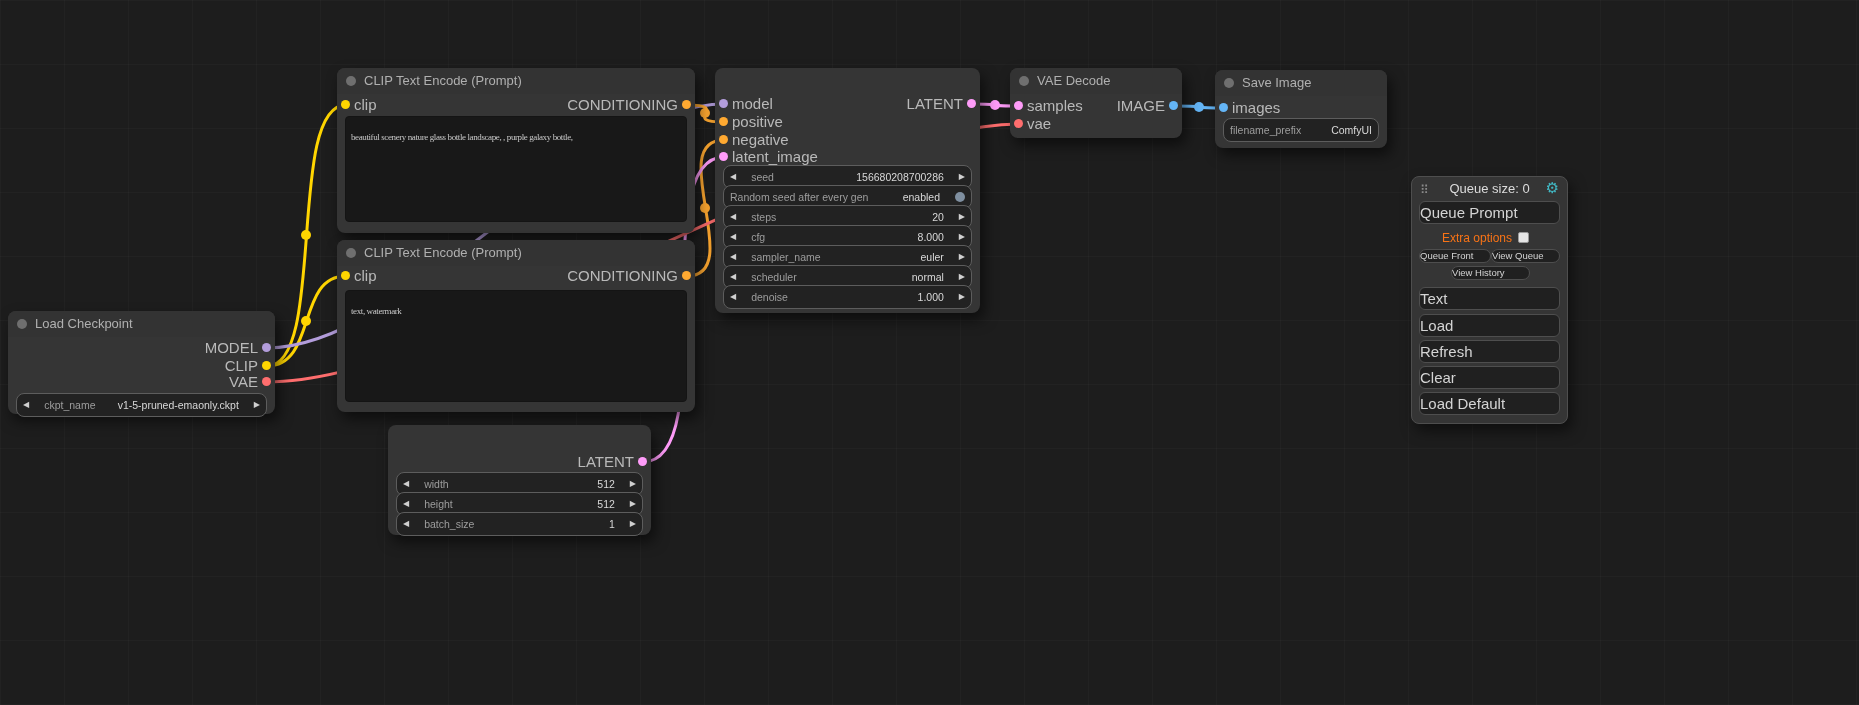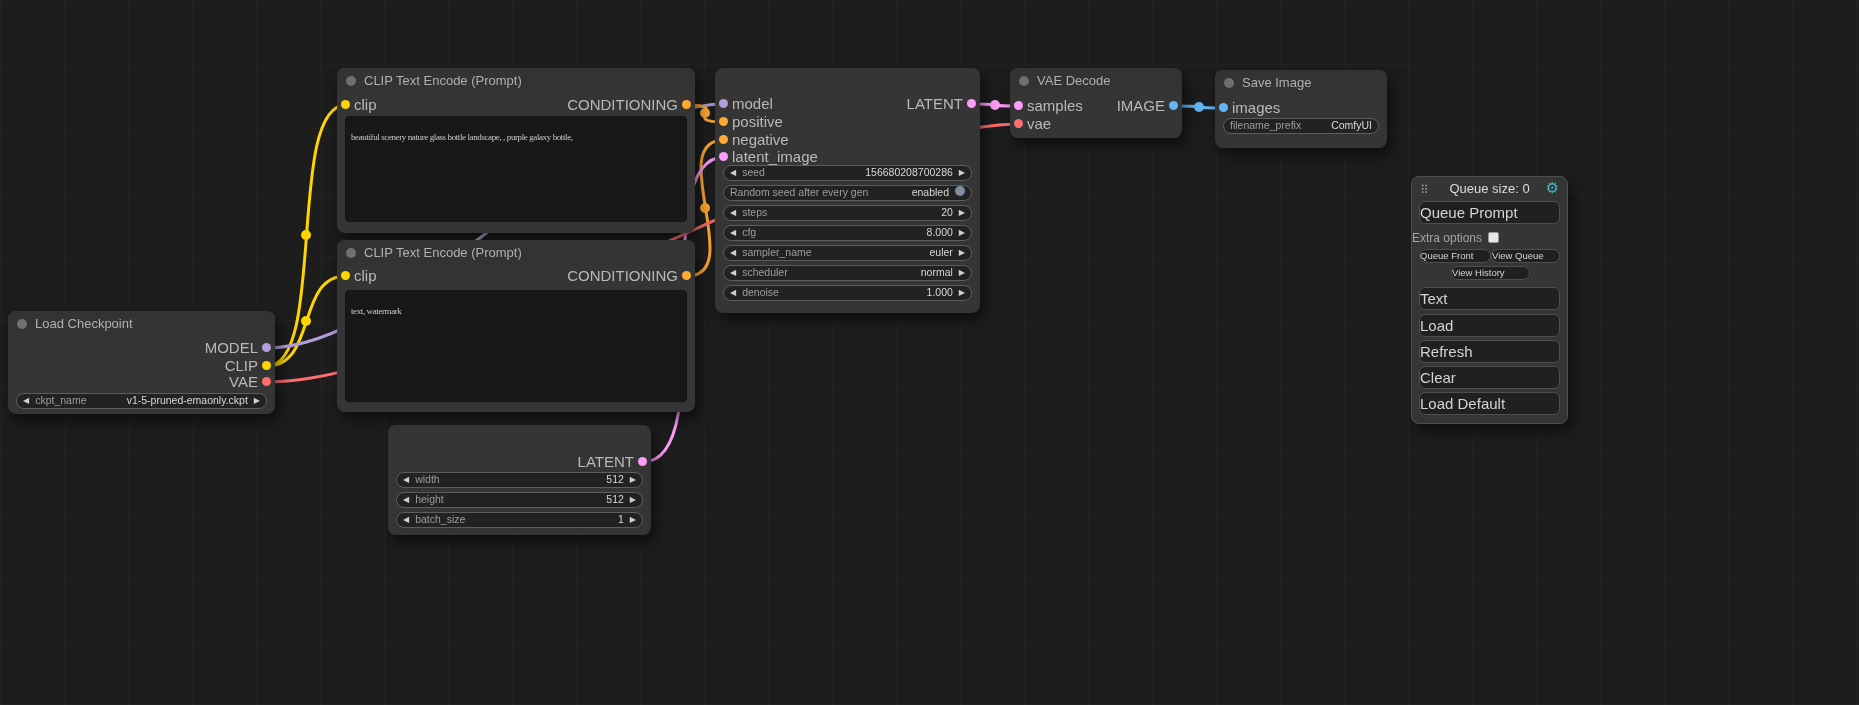--- a/index.html
+++ b/index.html
@@ -22,43 +22,43 @@
   .title-dot{position:absolute;left:9px;top:8px;width:10px;height:10px;border-radius:50%;
         background:#6f6f6f}
   .slot{position:absolute;height:18px;line-height:18px;font-size:15px;color:#b9b9b9;white-space:nowrap}
   .slot-in{left:17px}
   .slot-out{right:17px;}
   .dot{position:absolute;width:9px;height:9px;border-radius:50%;z-index:3}
   .dot-in{left:4px}
   .dot-out{right:4px}
   .c-model{background:#B39DDB}.c-clip{background:#FFD500}.c-vae{background:#FF6E6E}
   .c-cond{background:#FFA931}.c-latent{background:#FF9CF9}.c-image{background:#64B5F6}
-  .widget{position:absolute;left:8px;right:8px;height:16px;background:#222;
-        border:1px solid #5d5d5d;border-radius:8px;display:flex;align-items:flex-start;
-        font-size:10.5px;padding:0 6px;gap:6px}
+  .widget{position:absolute;left:8px;right:8px;height:24px;background:#222;
+        border:1px solid #5d5d5d;border-radius:8px;display:flex;align-items:center;
+        font-size:10.5px;padding:0 6px;gap:15px}
   .widget .arrow{font-size:8px;color:#cfcfcf;line-height:14px}
   .widget .w-name{flex:1;color:#9d9d9d;overflow:hidden;white-space:nowrap}
   .widget .w-value{color:#d8d8d8;white-space:nowrap}
   .toggle-dot{width:10px;height:10px;border-radius:50%;background:#7f8fa0;flex:none}
   .prompt{position:absolute;left:8px;right:8px;background:#181818;border:1px solid #141414;
         border-radius:4px;padding:14px 5px;color:#c8c8c8;
         font-family:Liberation Serif, serif;font-size:9px;letter-spacing:-.4px;
         line-height:12px;white-space:pre-wrap;word-break:break-word}
   .menu{position:absolute;z-index:2;left:1411px;top:176px;width:157px;height:248px;
         background:#353535;border:1px solid #4e4e4e;border-radius:8px;
         box-shadow:4px 7px 14px rgba(0,0,0,.5);color:#ddd}
   .menu-header{position:absolute;top:4px;left:8px;right:8px;height:16px;font-size:13px;
         color:#dcdcdc;text-align:center;line-height:16px}
   .drag-dots{position:absolute;left:0;top:1px;color:#8a8a8a;font-size:12px;cursor:move}
   .gear{position:absolute;right:0;top:-1px;font-size:15px;line-height:16px}
   .btn{position:absolute;left:7px;right:7px;background:#202020;border:1px solid #4e4e4e;
         border-radius:6px;color:#d4d4d4;text-align:left;cursor:pointer}
   .btn-big{height:23px;line-height:21px;font-size:15px}
   .btn-row{height:14px;line-height:12px;font-size:9.5px;border-radius:7px}
-  .extra-row{position:absolute;top:54px;left:0;right:8px;text-align:left;font-size:12px;color:#a3a3a3}
+  .extra-row{position:absolute;top:54px;left:0;right:8px;text-align:center;font-size:12px;color:#f97316}
   .checkbox{display:inline-block;width:11px;height:11px;background:#e6e6e6;border:1px solid #9a9a9a;
         border-radius:2px;vertical-align:-1px;margin-left:6px}
 </style>
 </head>
 <body>
 
 <svg id="wires" width="1859" height="705">
   <g fill="none" stroke-width="3">
     <path d="M267 366 C327 366 286 105 346 105" stroke="#FFD500"></path>
     <path d="M267 366 C317 366 296 276 346 276" stroke="#FFD500"></path>

